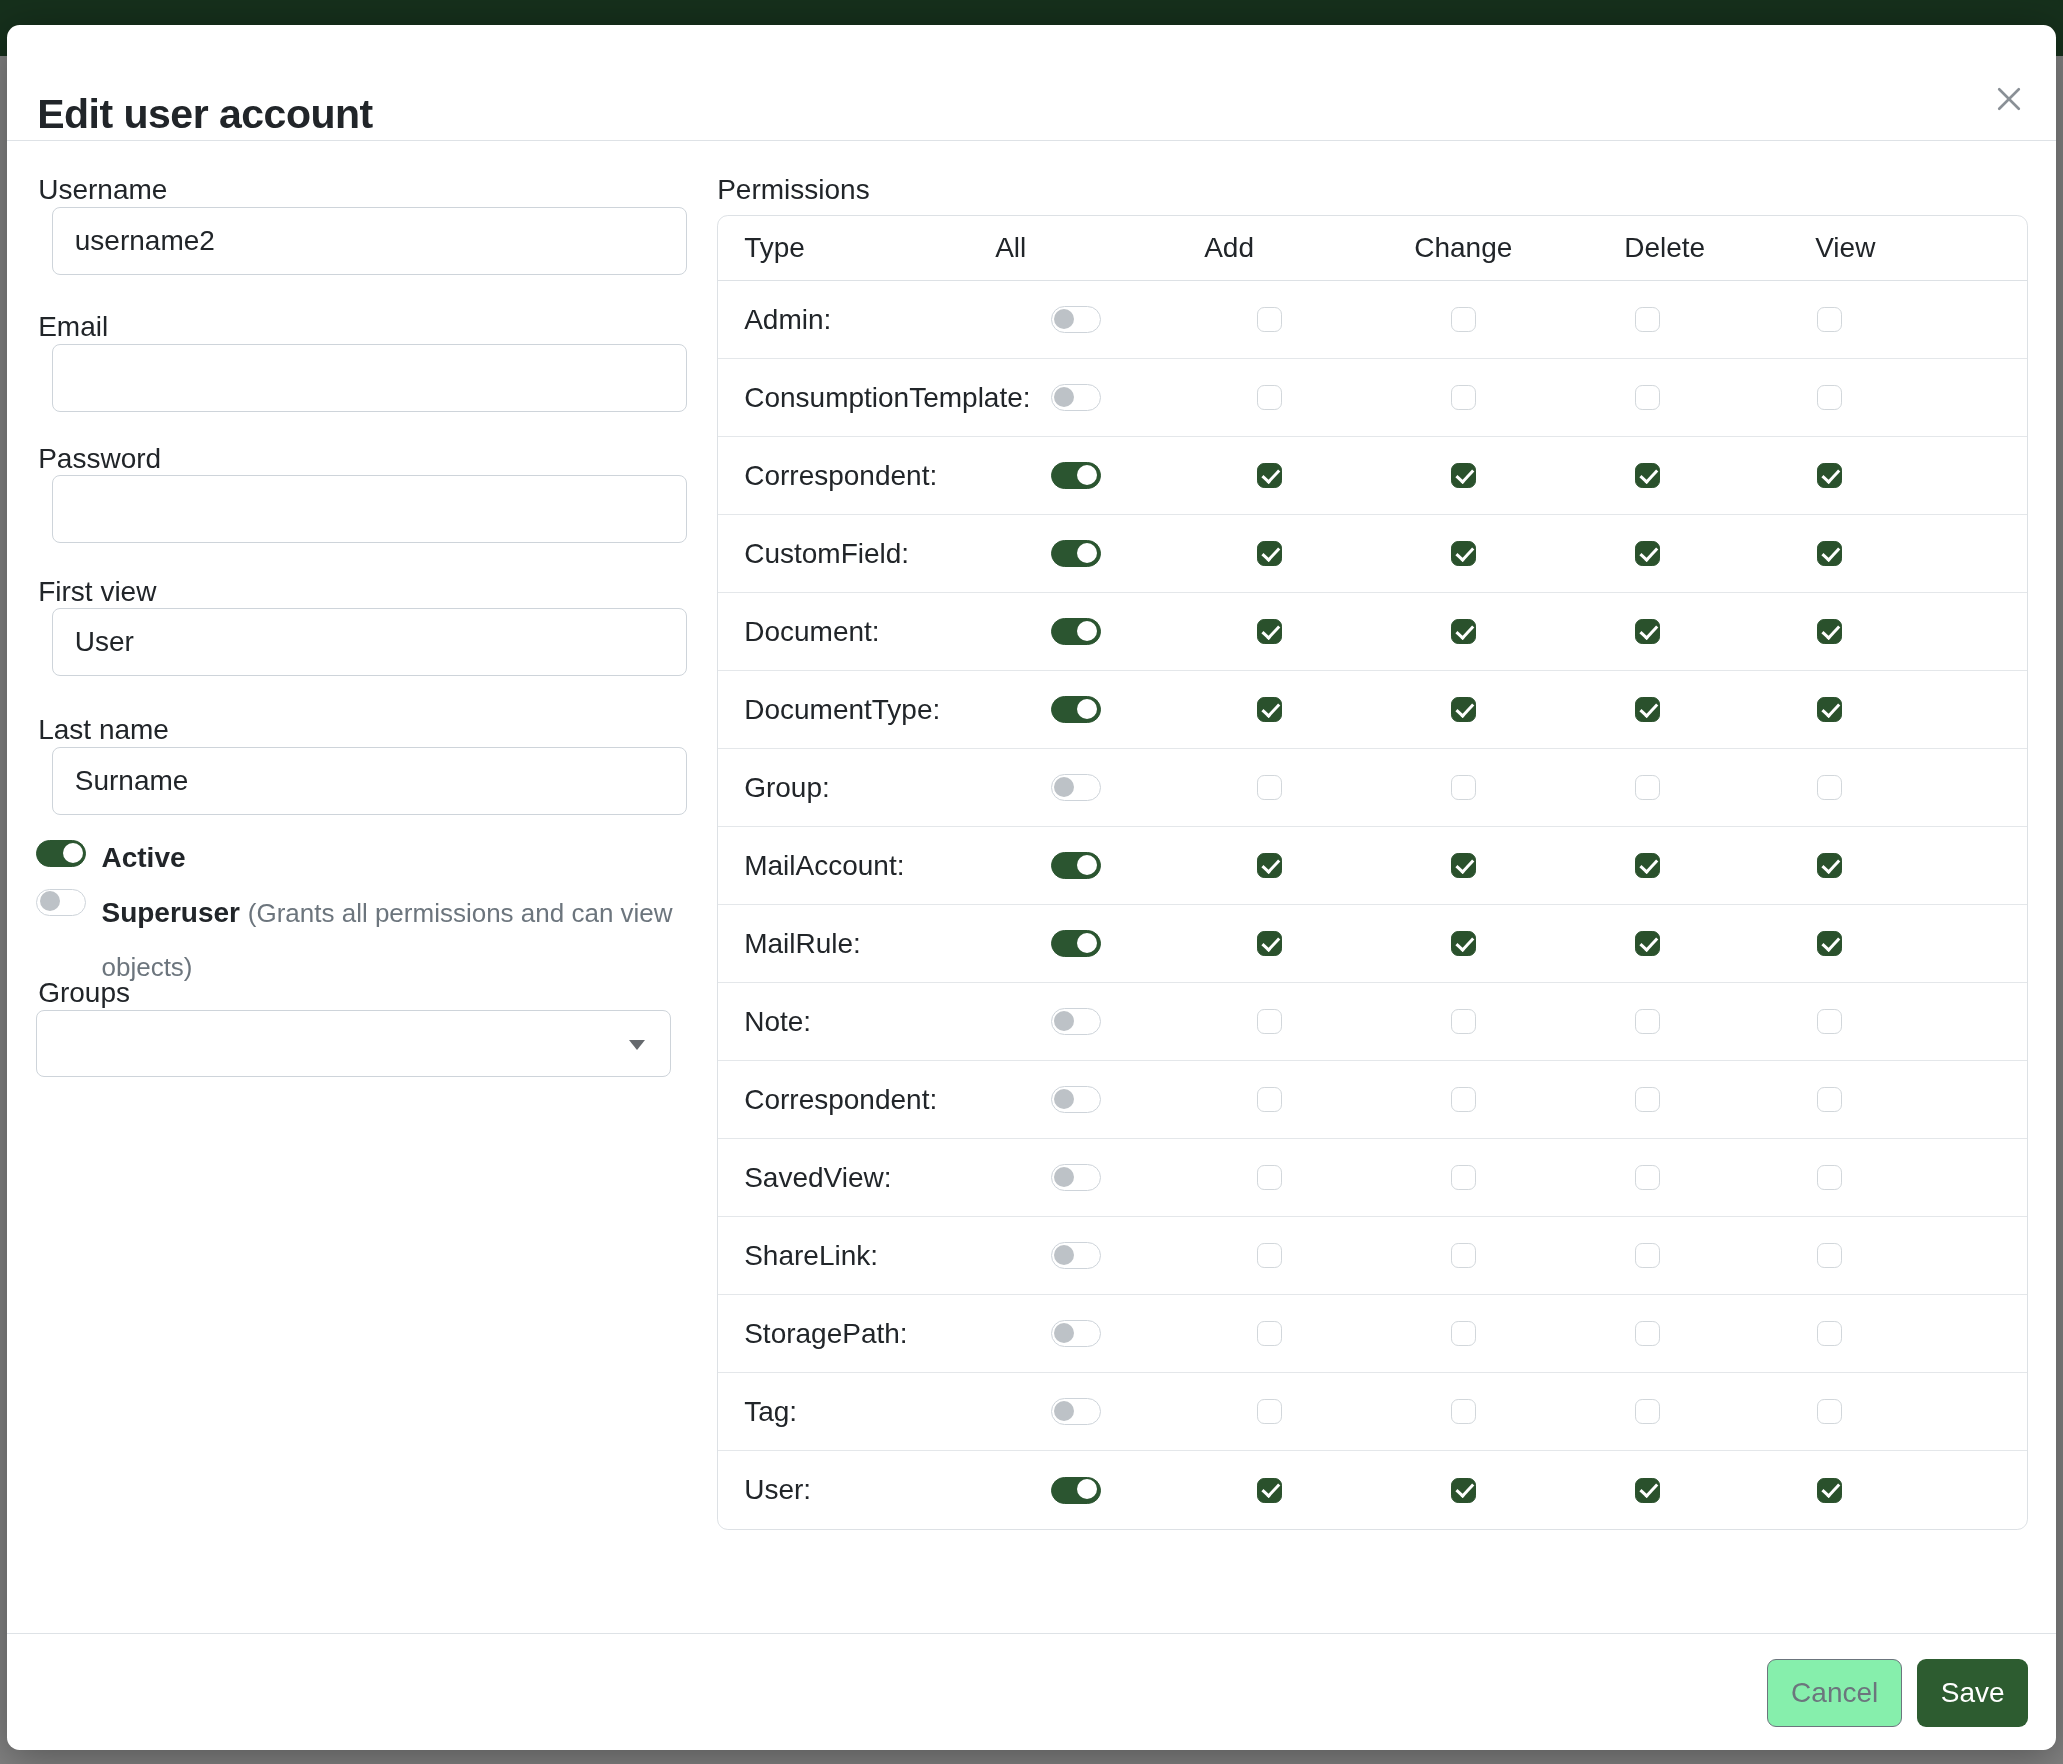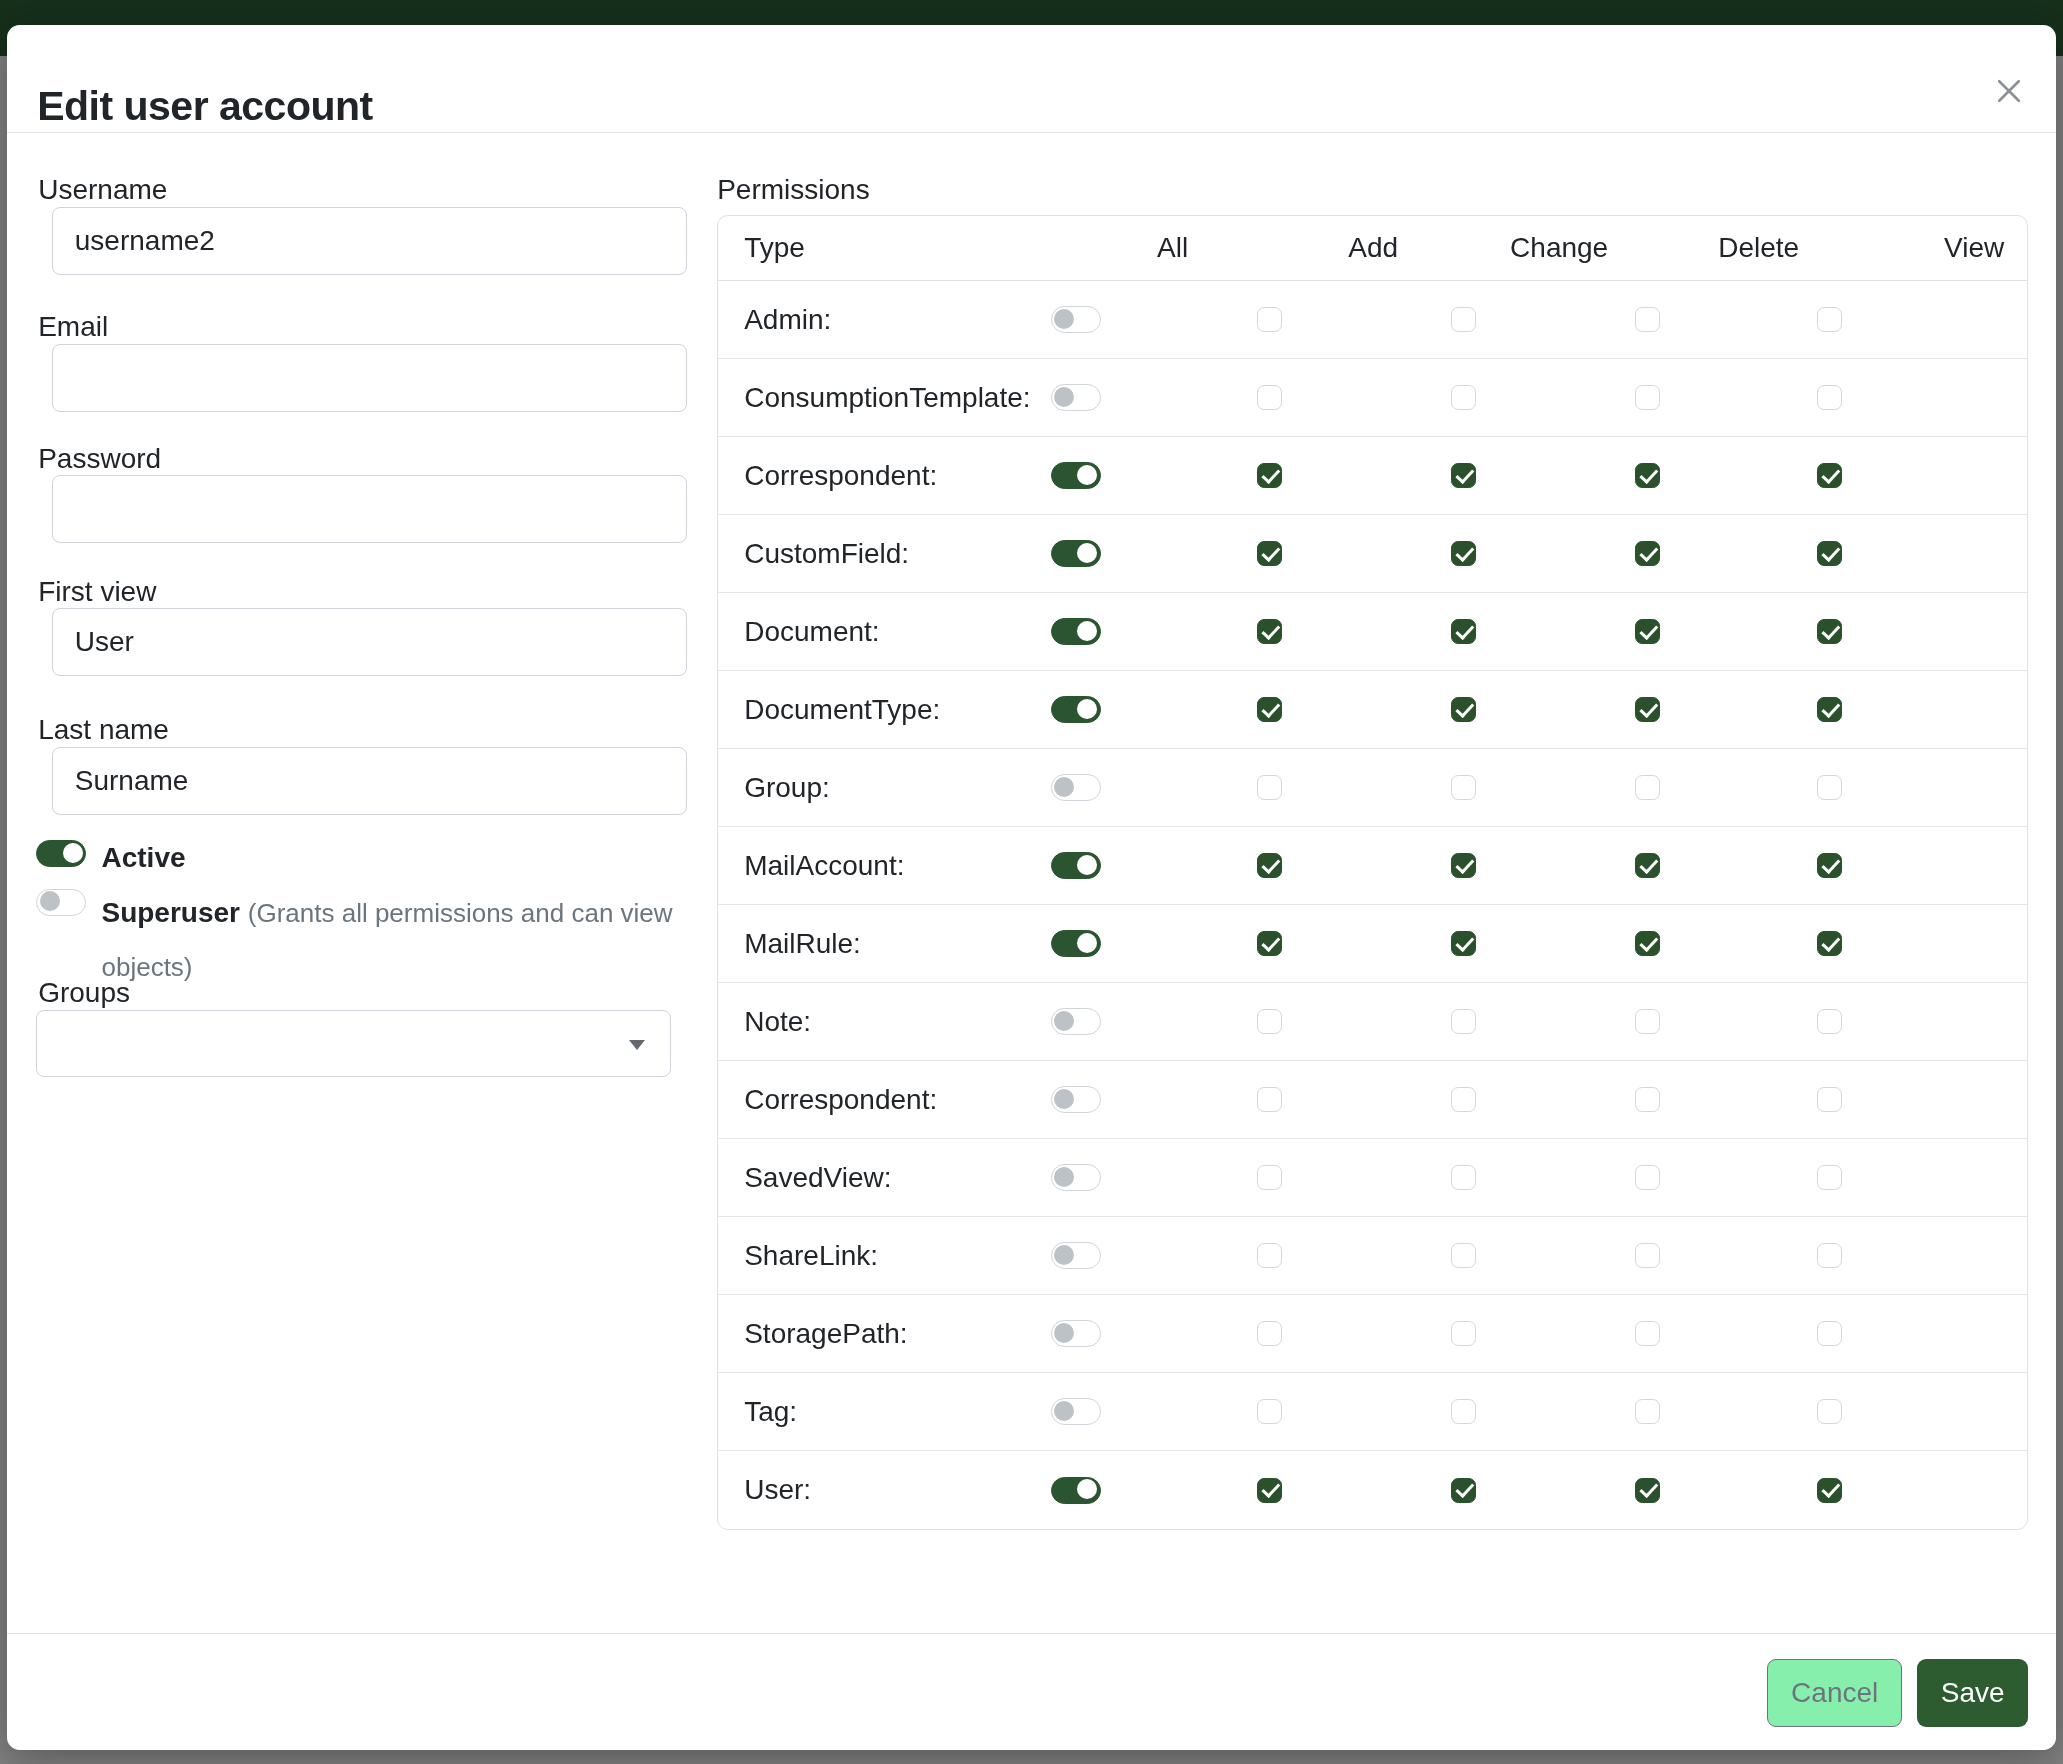--- a/index.html
+++ b/index.html
@@ -8,21 +8,21 @@
     position:relative; width:2063px; height:1764px; overflow:hidden;
     background:#828282; font-family:"Liberation Sans","DejaVu Sans",sans-serif;
     color:#212529;
   }
   .navbar-backdrop { position:absolute; top:0; left:0; width:100%; height:56px; background:#16301c; }
 
   .modal {
     position:absolute; left:7.2px; top:25px; width:2049px; height:1725px;
     background:#fff; border-radius:12.6px; box-shadow:0 7.2px 43px rgba(0,0,0,.35);
   }
-  .modal-header { position:absolute; top:4px; left:0; right:0; height:104px; border-bottom:1.8px solid #dee2e6; }
+  .modal-header { position:absolute; top:12px; left:0; right:0; height:104px; border-bottom:1.8px solid #dee2e6; }
   .modal-title {
     position:absolute; left:30px; top:54px; font-size:41px; font-weight:600;
     letter-spacing:-0.5px; color:#212529; white-space:nowrap;
   }
   .close-btn { position:absolute; top:43px; right:27px; width:40px; height:40px; cursor:pointer;
     display:flex; align-items:center; justify-content:center; background:none; border:none; }
 
   
   .field-label { position:absolute; left:31px; font-size:28px; color:#212529; white-space:nowrap; }
   .text-input {
@@ -73,21 +73,21 @@
     position:absolute; left:710px; top:190px; width:1311px;
     border:1.8px solid #dde1e5; border-radius:10.8px; background:#fff; overflow:hidden;
   }
   .perm-head, .perm-row {
     display:grid; grid-template-columns:261px 193px 194px 194px 175px 189px 1fr;
     align-items:center;
   }
   .perm-head { height:65px; border-bottom:1.8px solid #dde1e5;gap:16px; }
   .perm-row { height:78px; border-bottom:1.8px solid #e4e7ea; }
   .perm-row:last-child { border-bottom:none; }
-  .ph { font-size:28px; font-weight:500; color:#212529; text-align:right; }
+  .ph { font-size:28px; font-weight:500; color:#212529; text-align:left; }
   .ph.type, .perm-type { text-align:left; padding-left:26px; font-size:28px; color:#212529; white-space:nowrap; }
   .perm-cell { display:flex; justify-content:center; align-items:center; }
 
   
   .modal-footer { position:absolute; left:0; right:0; top:1608px; bottom:0; border-top:1.8px solid #dee2e6; }
   .btn { position:absolute; top:25px; height:68px; border-radius:9px; font-family:inherit;
     font-size:28px; display:flex; align-items:center; justify-content:center; cursor:pointer; }
   .btn-cancel { left:1760px; width:135px; background:#86efac; border:1.8px solid #6c757d; color:#6c757d; }
   .btn-save { left:1910px; width:111px; background:#2d5c30; border:none; color:#fff; }
 </style>

